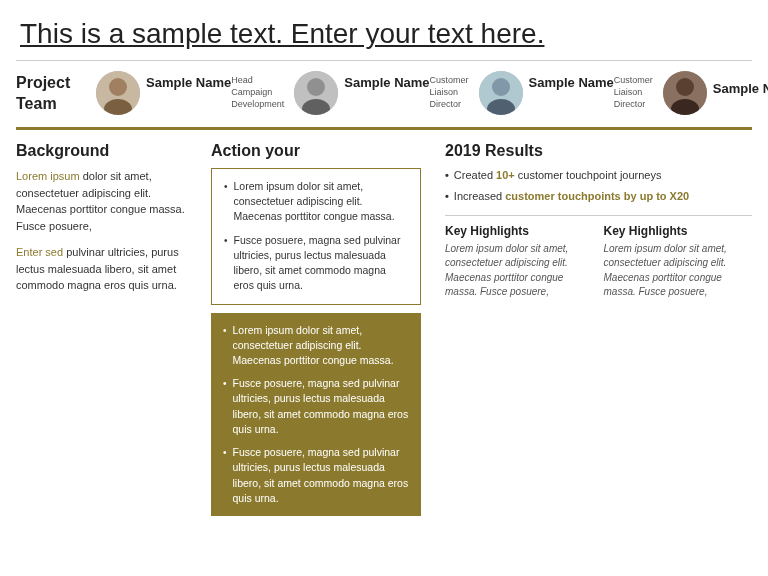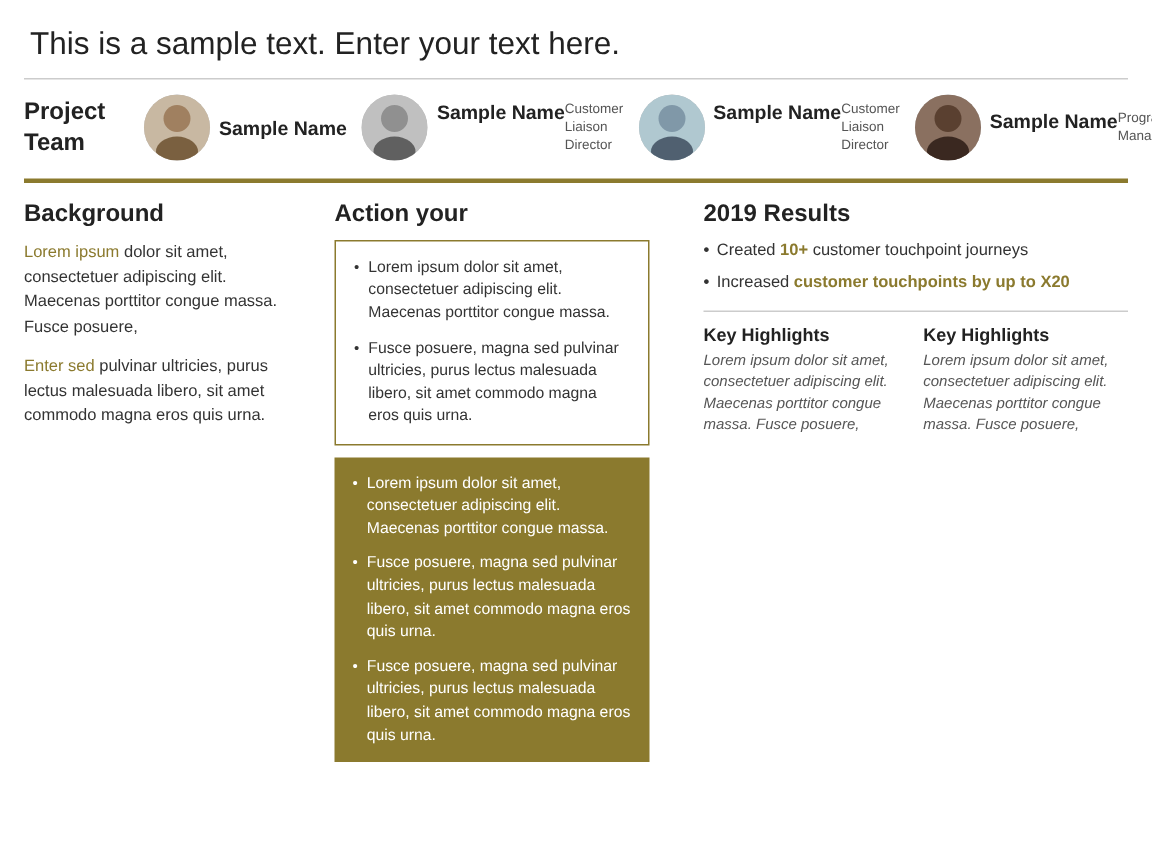--- a/index.html
+++ b/index.html
@@ -9,23 +9,24 @@
       background: #ffffff;
       font-family: Arial, sans-serif;
       overflow: hidden;
     }
 
     
     .header {
       padding: 18px 20px 10px 20px;
     }
     .header-title {
-      font-size: 21px;
+      font-size: 28px;
       font-weight: 400;
       color: #222;
+      text-decoration: underline;
     }
 
     
     .divider-light {
       height: 1px;
       background: #ccc;
       margin: 0 16px;
     }
 
     
@@ -89,21 +90,21 @@
     
     .divider-gold {
       height: 3px;
       background: #8b7a2e;
       margin: 4px 16px 12px 16px;
     }
 
     
     .main-content {
       display: flex;
-      gap: 12px;
+      gap: 0;
       padding: 0 16px;
       height: 320px;
     }
 
     
     .col-background {
       flex: 0 0 185px;
       padding-right: 14px;
     }
     .col-title {
@@ -225,20 +226,21 @@
     <div class="team-member">
       <div class="avatar">
         <svg viewBox="0 0 44 44" xmlns="http://www.w3.org/2000/svg">
           <rect width="44" height="44" fill="#c8b8a2"></rect>
           <circle cx="22" cy="16" r="9" fill="#a08060"></circle>
           <ellipse cx="22" cy="38" rx="14" ry="10" fill="#7a6040"></ellipse>
         </svg>
       </div>
       <div class="member-info">
         <span class="member-name">Sample Name</span>
+        <span class="member-role">Head Campaign Development</span>
       </div>
     </div>
 
     <div class="team-member">
       <div class="avatar">
         <svg viewBox="0 0 44 44" xmlns="http://www.w3.org/2000/svg">
           <rect width="44" height="44" fill="#c0c0c0"></rect>
           <circle cx="22" cy="16" r="9" fill="#909090"></circle>
           <ellipse cx="22" cy="38" rx="14" ry="10" fill="#606060"></ellipse>
         </svg>

